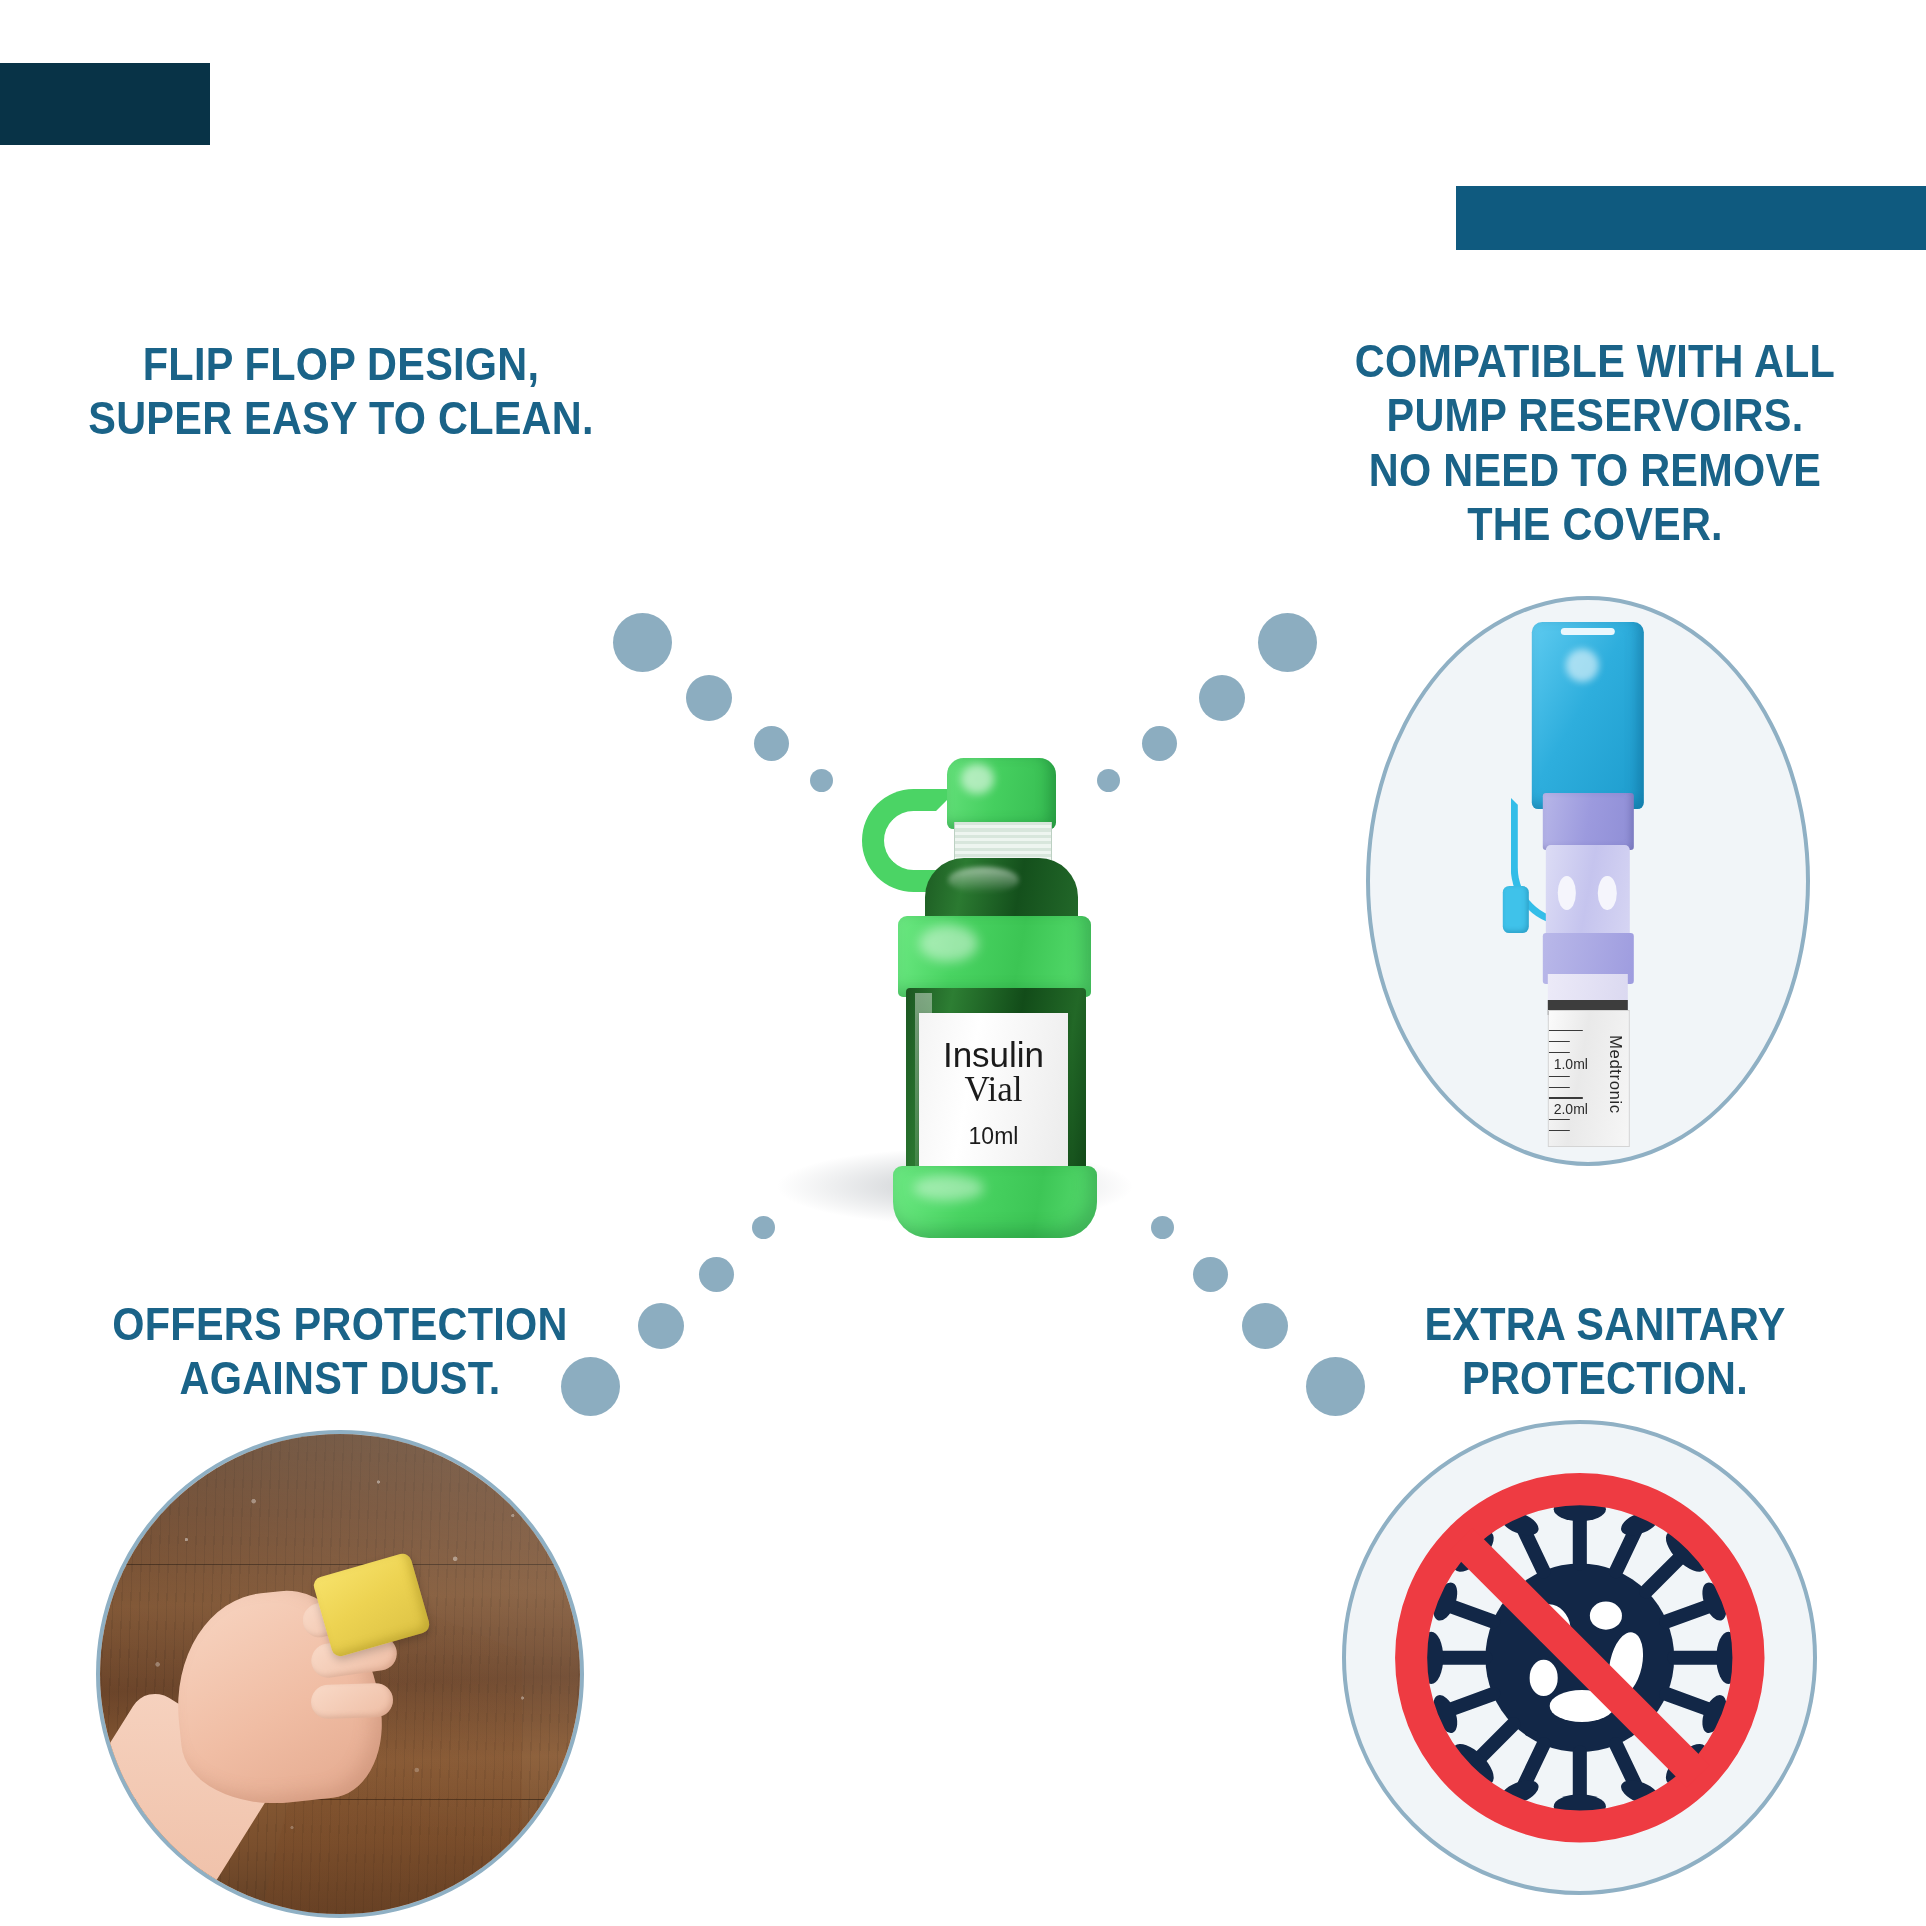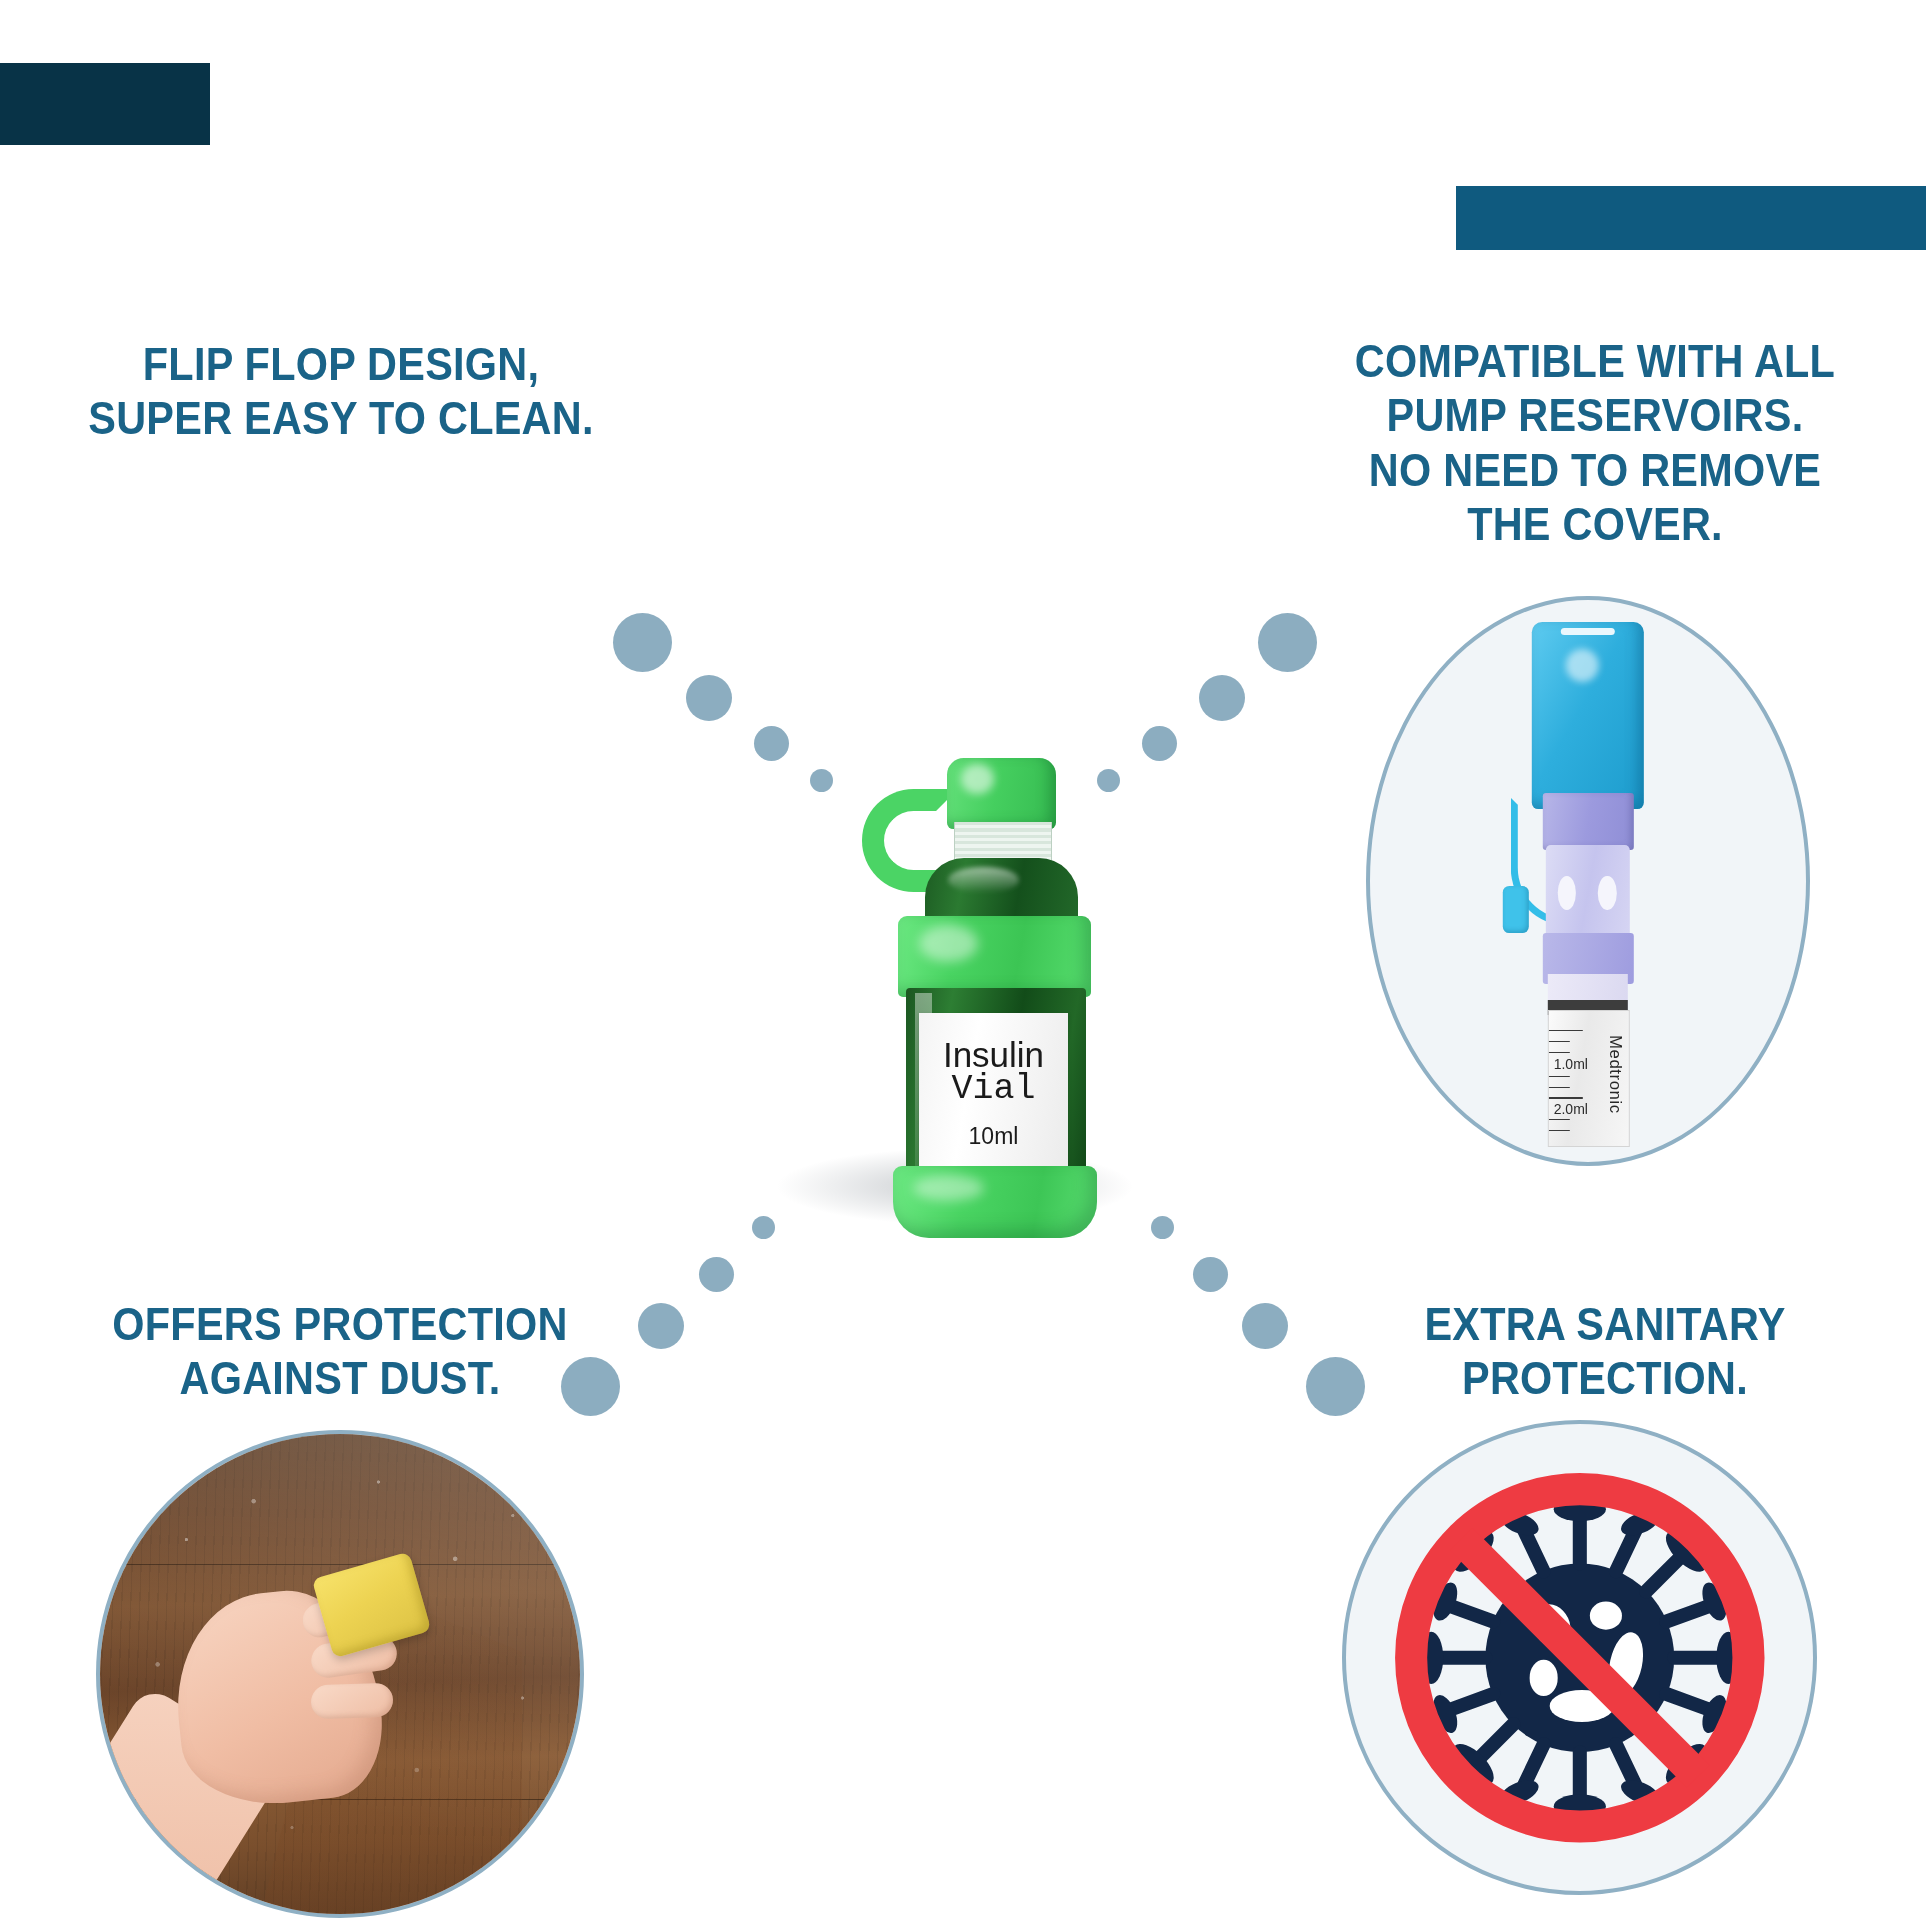--- a/index.html
+++ b/index.html
@@ -186,21 +186,21 @@
   .v-body{position:absolute;left:41px;top:238px;width:180px;height:212px;
      background:linear-gradient(100deg,#1b5621 0%,#2d7e33 22%,#124c19 55%,#226827 80%,#0f4416 100%);
      border-radius:3.9px;}
   .v-body-hl{position:absolute;left:50px;top:243px;width:16.7px;height:193px;
      background:linear-gradient(180deg,rgba(255,255,255,.42),rgba(255,255,255,.08));}
   .v-label{position:absolute;left:54px;top:263px;width:149px;height:161px;
      background:linear-gradient(100deg,#f4f4f4,#ffffff 35%,#ebebeb);
      display:flex;flex-direction:column;align-items:center;justify-content:center;
      box-shadow:0 1.3px 3.9px rgba(0,0,0,.15);}
   .v-l1{font-size:35px;color:#1b1b1b;font-family:"Liberation Sans",sans-serif;line-height:1.02;}
-  .v-l2{font-size:35px;color:#1b1b1b;font-family:Liberation Mono, monospace;line-height:1.02;}
+  .v-l2{font-size:35px;color:#1b1b1b;font-family:Liberation Serif, serif;line-height:1.02;}
   .v-l3{font-size:23px;color:#1b1b1b;margin-top:15.4px;font-family:"Liberation Sans",sans-serif;}
   .v-base{position:absolute;left:28px;top:416px;width:204px;height:72px;
      background:linear-gradient(100deg,#6ce882 0%,#4ad563 35%,#3dc656 70%,#5add71 100%);
      border-radius:9px 9px 36px 36px;
      box-shadow:inset -7.7px -7.7px 16.7px rgba(10,90,35,.30);}
   .v-base-hl{position:absolute;left:48px;top:425px;width:71px;height:26px;
      background:rgba(255,255,255,.42);border-radius:50%;filter:blur(5.8px);}
 </style>
 </head>
 <body>

